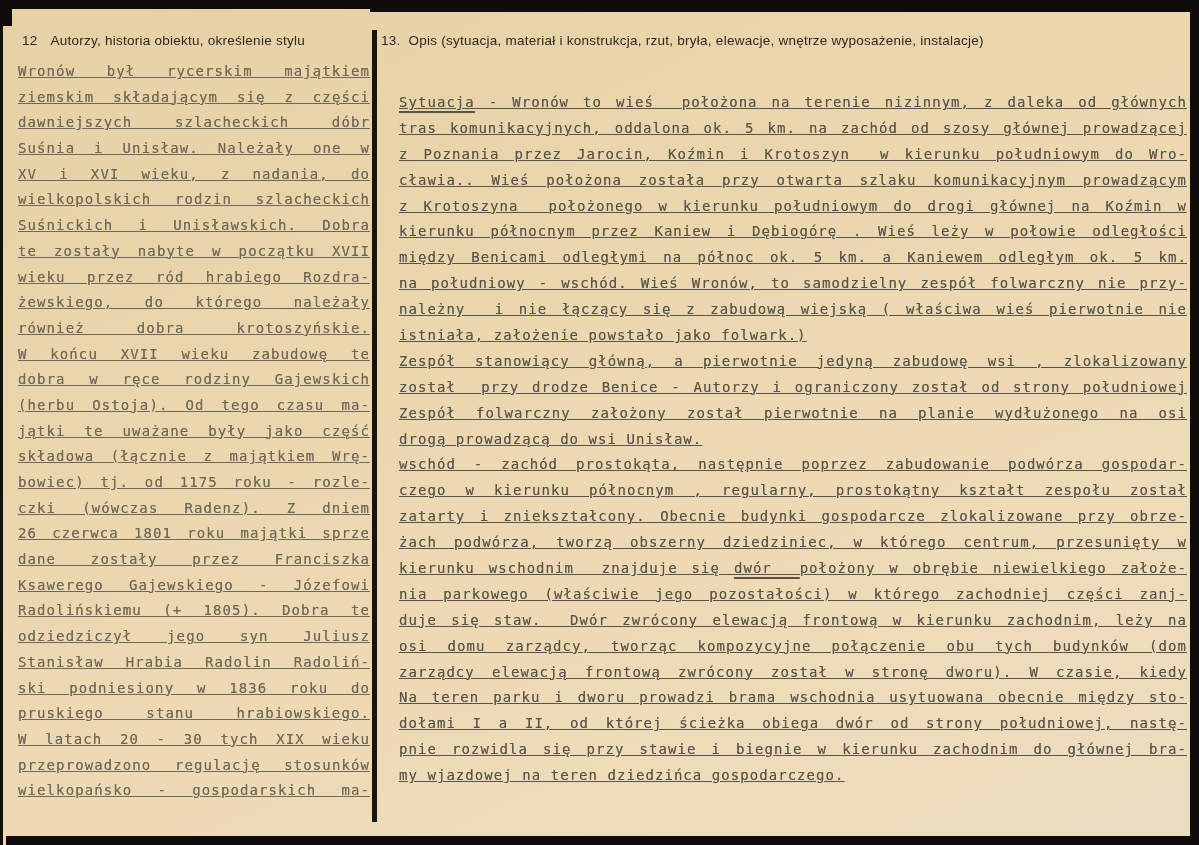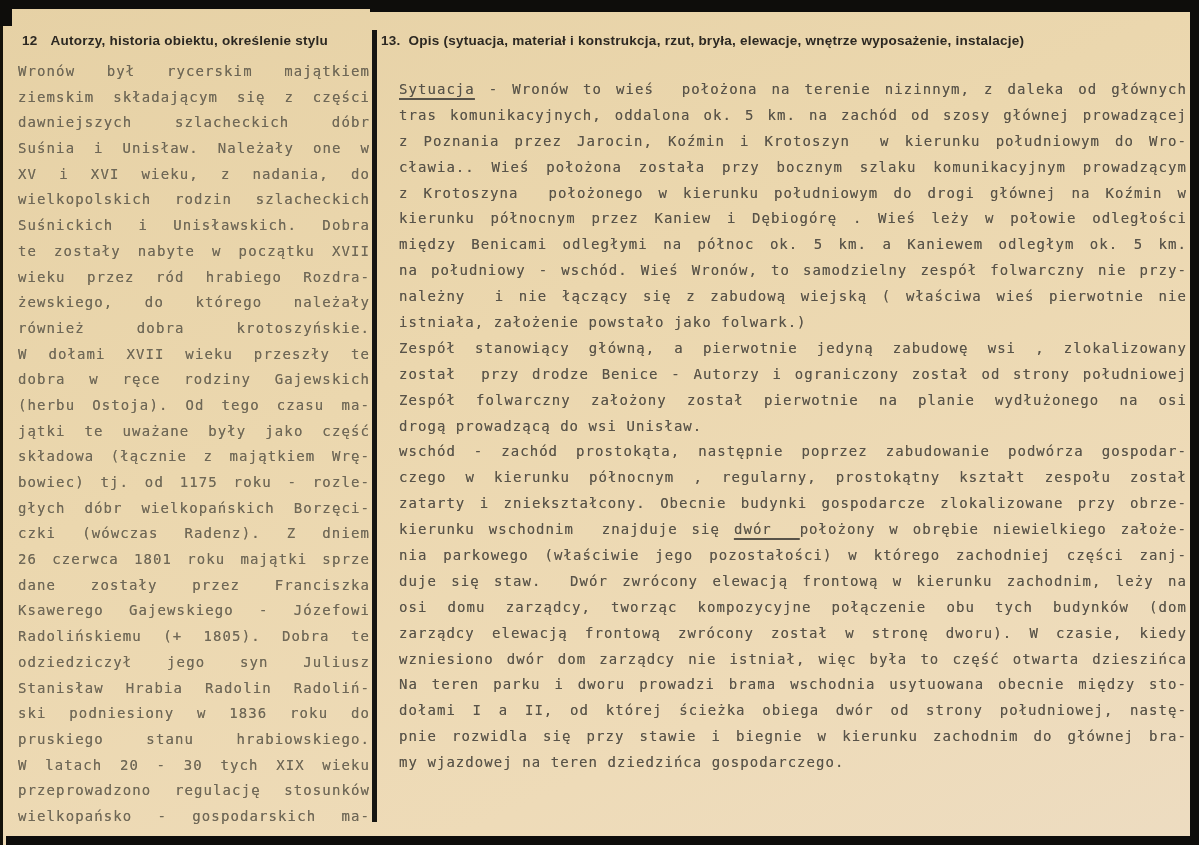--- a/index.html
+++ b/index.html
@@ -19,45 +19,46 @@
   .edge-left   { position:absolute; top:0; left:0; width:3px; height:100%; background:#141109; }
   .corner-mark { position:absolute; top:0; left:0; width:12px; height:26px; background:#0e0d0b; }
   .divider {
     position:absolute; left:372px; top:30px; width:5px; height:792px;
     background:#161512;
   }
   
   .col-header {
     position:absolute;
     font-family: "Liberation Sans", sans-serif;
-    font-weight: bold;
+    font-weight: normal;
     font-size: 13.5px;
     letter-spacing: 0.25px;
     color: #2c2822;
     white-space: nowrap;
   }
   .hdr-left  { top:33px; left:22px; }
   .hdr-right { top:33px; left:381px; }
   .col-header .num { margin-right:13px; }
   .hdr-right .num { margin-right:8px; }
   
   .textcol { position:absolute; }
   .textcol-left {
     left:18px; top:59px; width:352px;
     font-size:14px; letter-spacing:1.1px;
     color:#6f6857;
   }
   .textcol-right {
-    left:399px; top:77px; width:788px;
+    left:399px; top:90px; width:788px;
     font-size:14px; letter-spacing:1.05px;
     color:#585349;
   }
   .tline {
     white-space: pre-wrap;
     text-shadow: 0 0 0.6px rgba(80,75,60,0.55);
+    text-decoration: underline;
   }
   .textcol-left .tline  { line-height:25.7px; height:25.7px; text-align:justify; text-align-last:justify; }
   .textcol-right .tline { line-height:25.9px; height:25.9px; }
   .textcol-right .tline.fill { text-align:justify; text-align-last:justify; }
   .u { text-decoration: underline; text-underline-offset: 3.5px; text-decoration-thickness: 1.5px; }
 </style>
 </head>
 <body>
 
 <div class="page">
@@ -82,62 +83,61 @@
       <div class="tline">ziemskim składającym się z części</div>
       <div class="tline">dawniejszych szlacheckich dóbr</div>
       <div class="tline">Suśnia i Unisław. Należały one w</div>
       <div class="tline">XV i XVI wieku, z nadania, do</div>
       <div class="tline">wielkopolskich rodzin szlacheckich</div>
       <div class="tline">Suśnickich i Unisławskich. Dobra</div>
       <div class="tline">te zostały nabyte w początku XVII</div>
       <div class="tline">wieku przez ród hrabiego Rozdra-</div>
       <div class="tline">żewskiego, do którego należały</div>
       <div class="tline">również dobra krotoszyńskie.</div>
-      <div class="tline">W dołami XVII wieku przeszły te</div>
+      <div class="tline">W końcu XVII wieku zabudowę te</div>
       <div class="tline">dobra w ręce rodziny Gajewskich</div>
       <div class="tline">(herbu Ostoja). Od tego czasu ma-</div>
       <div class="tline">jątki te uważane były jako część</div>
       <div class="tline">składowa (łącznie z majątkiem Wrę-</div>
       <div class="tline">bowiec) tj. od 1175 roku - rozle-</div>
-      <div class="tline">głych dóbr wielkopańskich Borzęci-</div>
       <div class="tline">czki (wówczas Radenz). Z dniem</div>
       <div class="tline">26 czerwca 1801 roku majątki sprze</div>
       <div class="tline">dane zostały przez Franciszka</div>
       <div class="tline">Ksawerego Gajewskiego - Józefowi</div>
       <div class="tline">Radolińskiemu (+ 1805). Dobra te</div>
       <div class="tline">odziedziczył jego syn Juliusz</div>
       <div class="tline">Stanisław Hrabia Radolin Radoliń-</div>
       <div class="tline">ski podniesiony w 1836 roku do</div>
       <div class="tline">pruskiego stanu hrabiowskiego.</div>
       <div class="tline">W latach 20 - 30 tych XIX wieku</div>
       <div class="tline">przeprowadzono regulację stosunków</div>
       <div class="tline">wielkopańsko - gospodarskich ma-</div>
     </div>
   <div class="textcol textcol-right" id="right-lines">
       <div class="tline fill"><span class="u">Sytuacja</span><span> - Wronów to wieś  położona na terenie nizinnym, z daleka od głównych</span></div>
       <div class="tline fill">tras komunikacyjnych, oddalona ok. 5 km. na zachód od szosy głównej prowadzącej</div>
       <div class="tline fill">z Poznania przez Jarocin, Koźmin i Krotoszyn  w kierunku południowym do Wro-</div>
-      <div class="tline fill">cławia.. Wieś położona została przy bocznym szlaku komunikacyjnym prowadzącym</div>
+      <div class="tline fill">cławia.. Wieś położona została przy otwarta szlaku komunikacyjnym prowadzącym</div>
       <div class="tline fill">z Krotoszyna  położonego w kierunku południowym do drogi głównej na Koźmin w</div>
       <div class="tline fill">kierunku północnym przez Kaniew i Dębiogórę . Wieś leży w połowie odległości</div>
       <div class="tline fill">między Benicami odległymi na północ ok. 5 km. a Kaniewem odległym ok. 5 km.</div>
       <div class="tline fill">na południowy - wschód. Wieś Wronów, to samodzielny zespół folwarczny nie przy-</div>
       <div class="tline fill">należny  i nie łączący się z zabudową wiejską ( właściwa wieś pierwotnie nie</div>
       <div class="tline">istniała, założenie powstało jako folwark.)</div>
       <div class="tline fill">Zespół stanowiący główną, a pierwotnie jedyną zabudowę wsi , zlokalizowany</div>
       <div class="tline fill">został  przy drodze Benice - Autorzy i ograniczony został od strony południowej</div>
       <div class="tline fill">Zespół folwarczny założony został pierwotnie na planie wydłużonego na osi</div>
       <div class="tline">drogą prowadzącą do wsi Unisław.</div>
       <div class="tline fill">wschód - zachód prostokąta, następnie poprzez zabudowanie podwórza gospodar-</div>
       <div class="tline fill">czego w kierunku północnym , regularny, prostokątny kształt zespołu został</div>
       <div class="tline fill">zatarty i zniekształcony. Obecnie budynki gospodarcze zlokalizowane przy obrze-</div>
+      <div class="tline fill">żach podwórza, tworzą obszerny dziedziniec, w którego centrum, przesunięty w</div>
       <div class="tline fill"><span>kierunku wschodnim  znajduje się </span><span class="u">dwór  </span><span>położony w obrębie niewielkiego założe-</span></div>
       <div class="tline fill">nia parkowego (właściwie jego pozostałości) w którego zachodniej części zanj-</div>
       <div class="tline fill">duje się staw.  Dwór zwrócony elewacją frontową w kierunku zachodnim, leży na</div>
       <div class="tline fill">osi domu zarządcy, tworząc kompozycyjne połączenie obu tych budynków (dom</div>
       <div class="tline fill">zarządcy elewacją frontową zwrócony został w stronę dworu). W czasie, kiedy</div>
-      <div class="tline fill">wzniesiono dwór dom zarządcy nie istniał, więc była to część otwarta dzieszińca</div>
       <div class="tline fill">Na teren parku i dworu prowadzi brama wschodnia usytuowana obecnie między sto-</div>
       <div class="tline fill">dołami I a II, od której ścieżka obiega dwór od strony południowej, nastę-</div>
       <div class="tline fill">pnie rozwidla się przy stawie i biegnie w kierunku zachodnim do głównej bra-</div>
       <div class="tline">my wjazdowej na teren dziedzińca gospodarczego.</div>
     </div>
 </div>
 
 </body></html>

